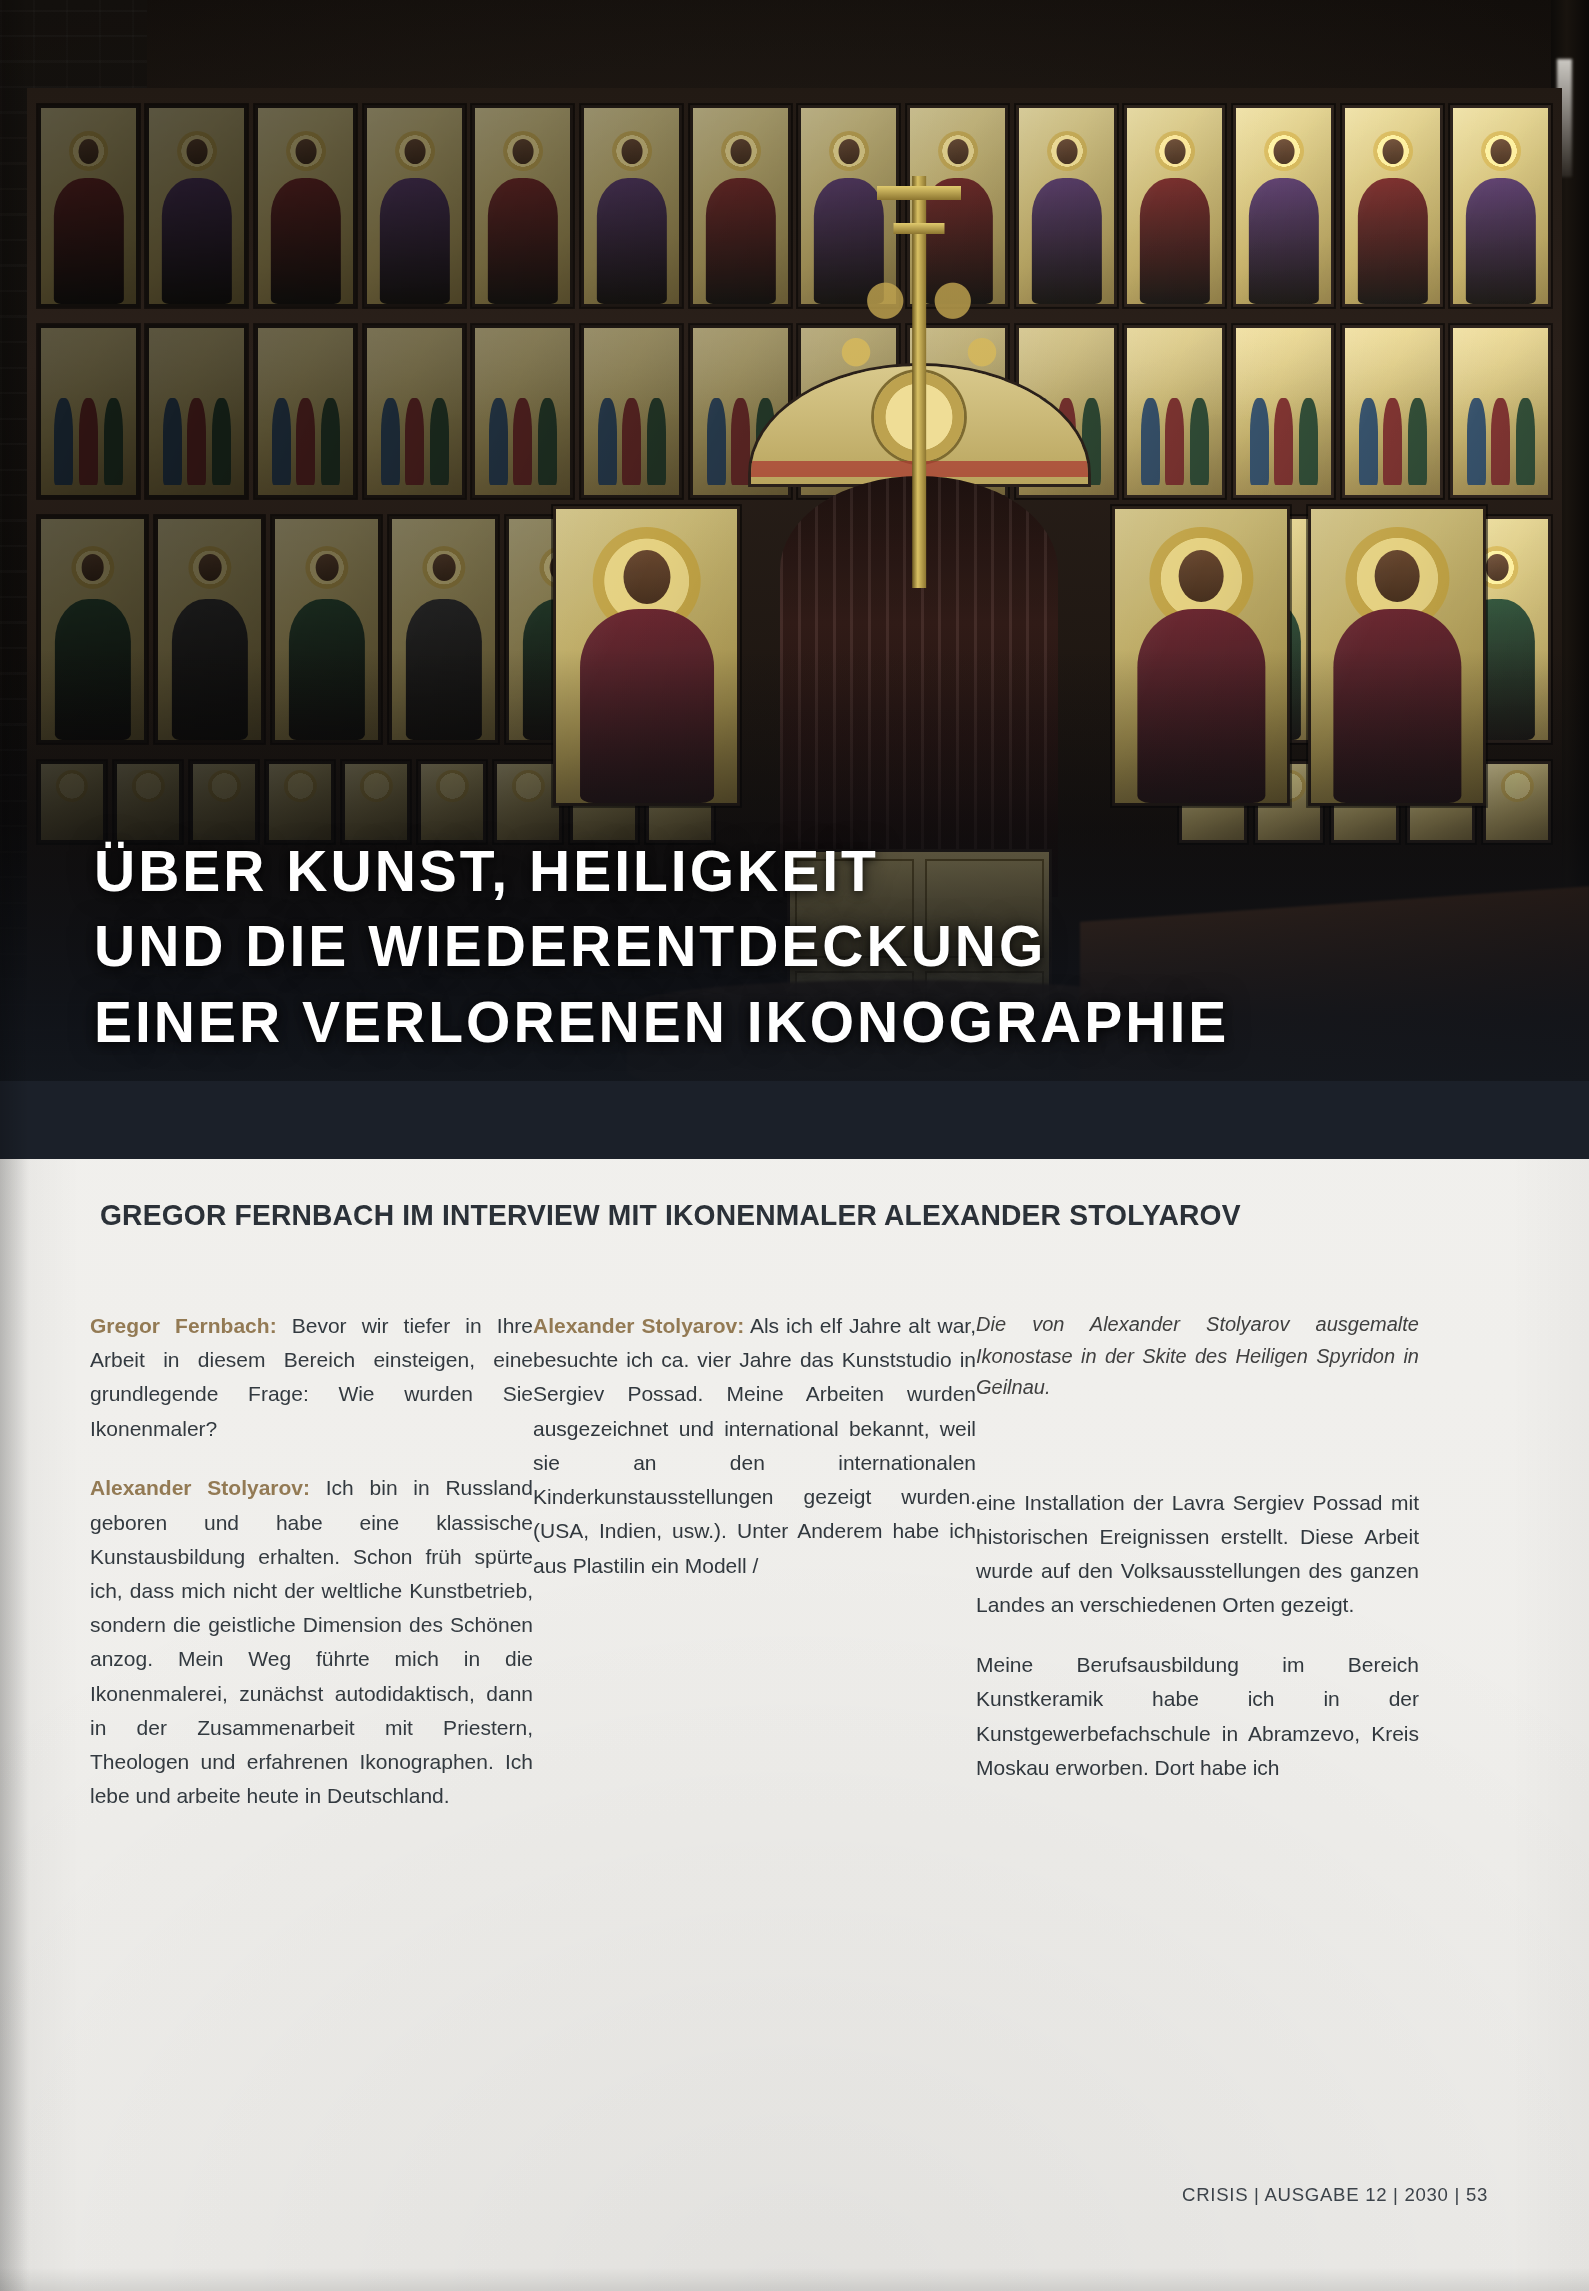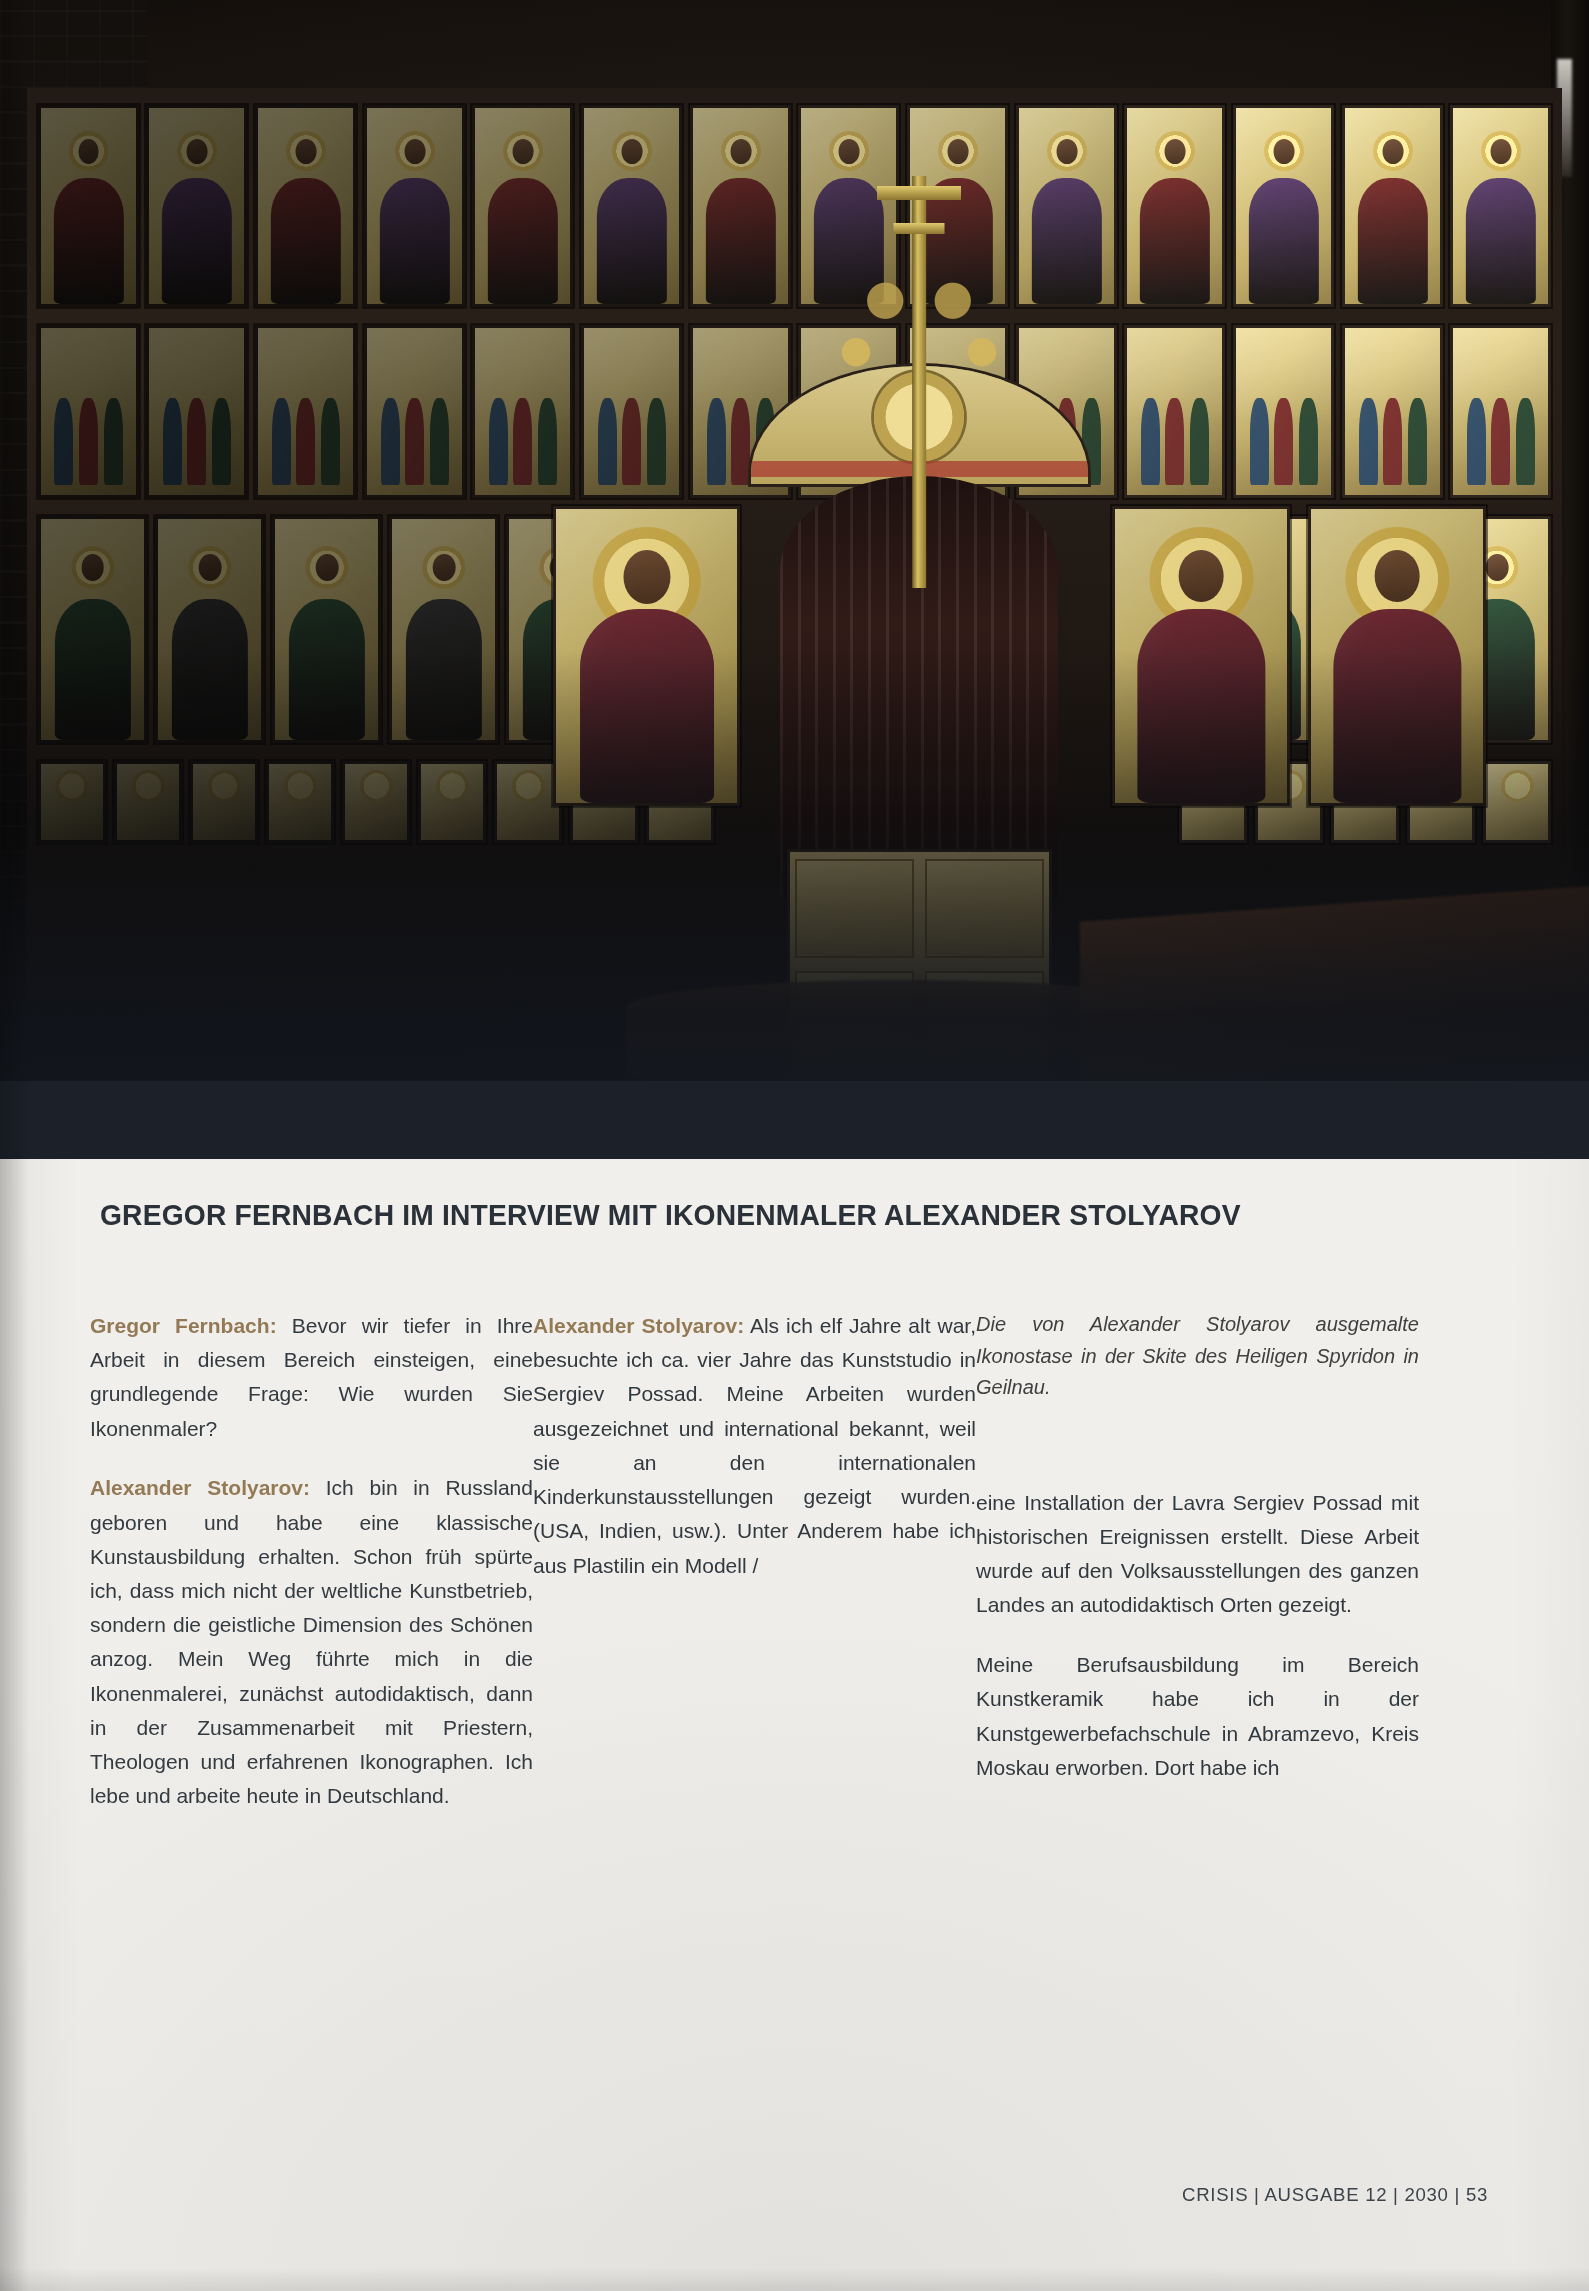--- a/index.html
+++ b/index.html
@@ -529,35 +529,40 @@
         </div>
       </div>
 
       <div class="ambon"></div>
       <div class="pew"></div>
     </div>
 
     <div class="hero-scrim"></div>
     <div class="hero-bottom-band"></div>
 
+    <div class="title">
+      <div>ÜBER KUNST, HEILIGKEIT</div>
+      <div>UND DIE WIEDERENTDECKUNG</div>
+      <div>EINER VERLORENEN IKONOGRAPHIE</div>
+    </div>
   </div>
 
   <div class="kicker">GREGOR FERNBACH IM INTERVIEW MIT IKONENMALER ALEXANDER STOLYAROV</div>
 
   <div class="cols">
     <div class="col first" id="col-1">
         <p><span class="speaker">Gregor Fernbach:</span><span> Bevor wir tiefer in Ihre Arbeit in diesem Bereich einsteigen, eine grundlegende Frage: Wie wurden Sie Ikonenmaler?</span></p>
         <p><span class="speaker">Alexander Stolyarov:</span><span> Ich bin in Russland geboren und habe eine klassische Kunstausbildung erhalten. Schon früh spürte ich, dass mich nicht der weltliche Kunstbetrieb, sondern die geistliche Dimension des Schönen anzog. Mein Weg führte mich in die Ikonenmalerei, zunächst autodidaktisch, dann in der Zusammenarbeit mit Priestern, Theologen und erfahrenen Ikonographen. Ich lebe und arbeite heute in Deutschland.</span></p>
       </div>
     <div class="col" id="col-2">
         <p><span class="speaker">Alexander Stolyarov:</span><span> Als ich elf Jahre alt war, besuchte ich ca. vier Jahre das Kunststudio in Sergiev Possad. Meine Arbeiten wurden ausgezeichnet und international bekannt, weil sie an den internationalen Kinderkunstausstellungen gezeigt wurden. (USA, Indien, usw.). Unter Anderem habe ich aus  Plastilin ein Modell /</span></p>
       </div>
     <div class="col" id="col-3">
         <p class="caption">Die von Alexander Stolyarov ausgemalte Ikonostase in der Skite des Heiligen Spyridon in Geilnau.</p>
-        <p><span>eine Installation der Lavra Sergiev Possad mit historischen Ereignissen erstellt. Diese Arbeit wurde auf den Volksausstellungen des ganzen Landes an autodidaktisch Orten gezeigt.</span></p>
+        <p><span>eine Installation der Lavra Sergiev Possad mit historischen Ereignissen erstellt. Diese Arbeit wurde auf den Volksausstellungen des ganzen Landes an verschiedenen Orten gezeigt.</span></p>
         <p><span>Meine Berufsausbildung im Bereich Kunstkeramik habe ich in der Kunstgewerbefachschule in Abramzevo, Kreis Moskau erworben. Dort habe ich</span></p>
       </div>
   </div>
 
   <div class="footer">CRISIS  |  AUSGABE 12  |  2030  |  53</div>
 
   <div class="edge-shadow-left"></div>
   <div class="edge-shadow-bottom"></div>
 </div>
 

